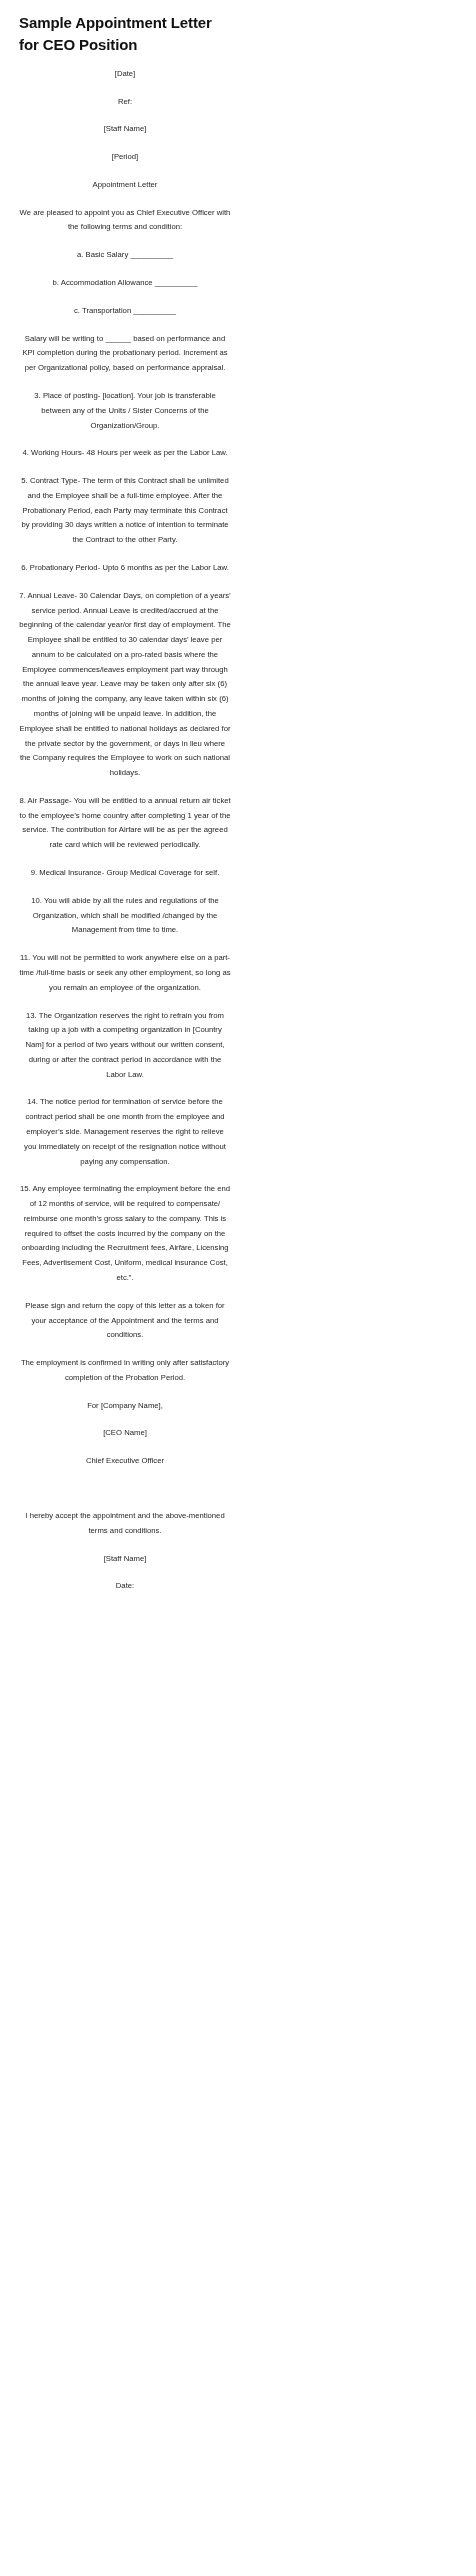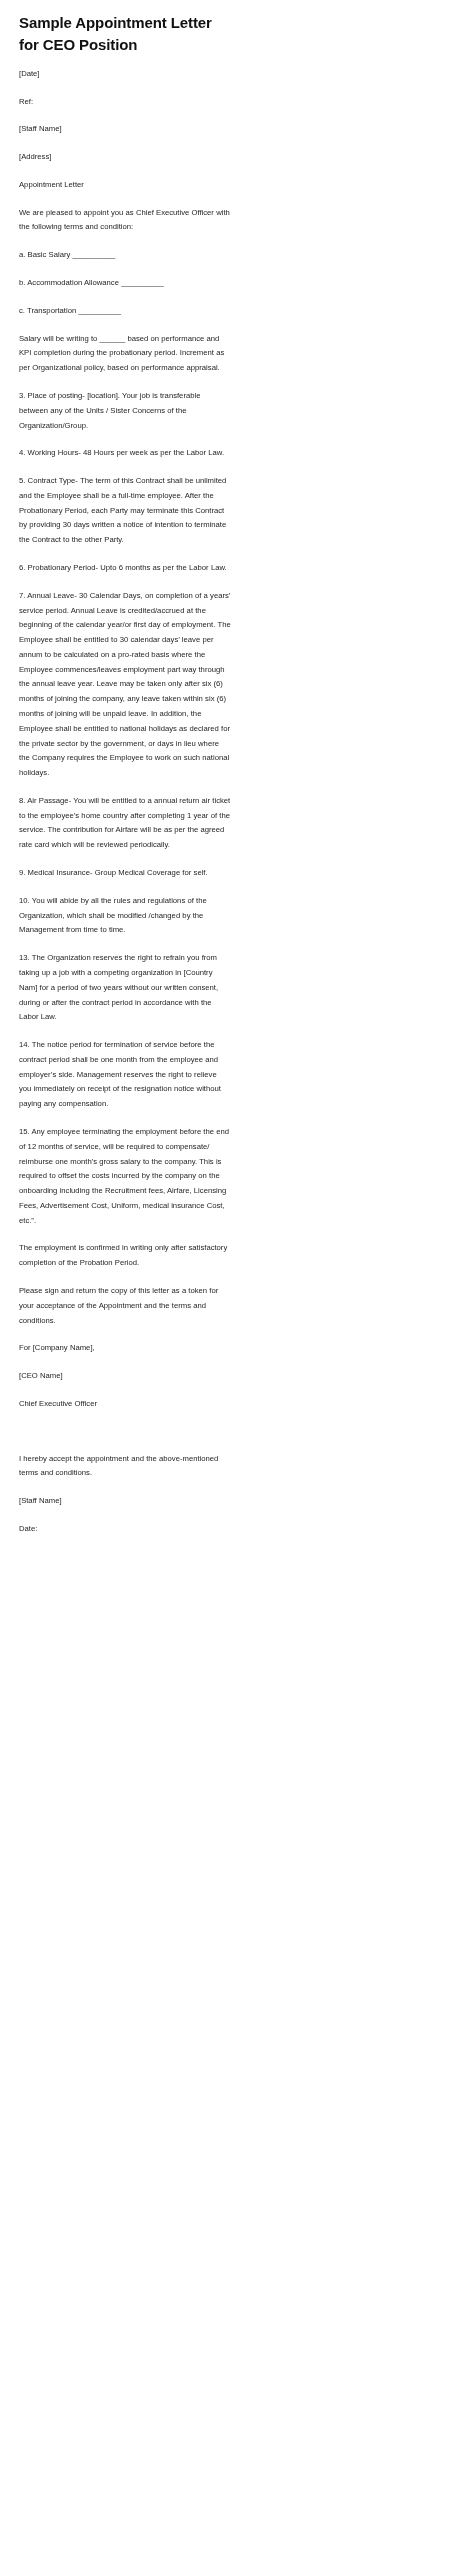--- a/index.html
+++ b/index.html
@@ -34,21 +34,21 @@
     letter-spacing: -0.1px;
     margin: 0 0 11px 0;
     padding: 0;
   }
   .para {
     font-size: 7.7px;
     line-height: 1.92;
     color: #1f1f1f;
     margin: 0 0 13px 0;
     padding: 0;
-    text-align: left;
+    text-align: center;
     word-spacing: 0.1px;
     letter-spacing: -0.01px;
   }
   .spacer-xl {
     height: 27px;
   }
   .para:last-child {
     margin-bottom: 4px;
   }
 </style>
@@ -56,43 +56,44 @@
 <body>
 
 <div class="page">
   <div class="doc">
 
     <h1 class="doc-title">Sample Appointment Letter for CEO Position</h1>
 
     <p class="para">[Date]</p>
     <p class="para">Ref:</p>
     <p class="para">[Staff Name]</p>
-    <p class="para">[Address]</p>
+    <p class="para">[Period]</p>
     <p class="para">Appointment Letter</p>
     <p class="para">We are pleased to appoint you as Chief Executive Officer with the following terms and condition:</p>
 
     <p class="para">a. Basic Salary __________</p>
     <p class="para">b. Accommodation Allowance __________</p>
     <p class="para">c. Transportation __________</p>
     <p class="para">Salary will be writing to ______ based on performance and KPI completion during the probationary period. Increment as per Organizational policy, based on performance appraisal.</p>
 
     <p class="para">3. Place of posting- [location]. Your job is transferable between any of the Units / Sister Concerns of the Organization/Group.</p>
     <p class="para">4. Working Hours- 48 Hours per week as per the Labor Law.</p>
     <p class="para">5. Contract Type- The term of this Contract shall be unlimited and the Employee shall be a full-time employee. After the Probationary Period, each Party may terminate this Contract by providing 30 days written a notice of intention to terminate the Contract to the other Party.</p>
     <p class="para">6. Probationary Period- Upto 6 months as per the Labor Law.</p>
     <p class="para">7. Annual Leave- 30 Calendar Days, on completion of a years’ service period. Annual Leave is credited/accrued at the beginning of the calendar year/or first day of employment. The Employee shall be entitled to 30 calendar days’ leave per annum to be calculated on a pro-rated basis where the Employee commences/leaves employment part way through the annual leave year. Leave may be taken only after six (6) months of joining the company, any leave taken within six (6) months of joining will be unpaid leave. In addition, the Employee shall be entitled to national holidays as declared for the private sector by the government, or days in lieu where the Company requires the Employee to work on such national holidays.</p>
     <p class="para">8. Air Passage- You will be entitled to a annual return air ticket to the employee’s home country after completing 1 year of the service. The contribution for Airfare will be as per the agreed rate card which will be reviewed periodically.</p>
     <p class="para">9. Medical Insurance- Group Medical Coverage for self.</p>
     <p class="para">10. You will abide by all the rules and regulations of the Organization, which shall be modified /changed by the Management from time to time.</p>
+    <p class="para">11. You will not be permitted to work anywhere else on a part-time /full-time basis or seek any other employment, so long as you remain an employee of the organization.</p>
     <p class="para">13. The Organization reserves the right to refrain you from taking up a job with a competing organization in [Country Nam] for a period of two years without our written consent, during or after the contract period in accordance with the Labor Law.</p>
     <p class="para">14. The notice period for termination of service before the contract period shall be one month from the employee and employer’s side. Management reserves the right to relieve you immediately on receipt of the resignation notice without paying any compensation.</p>
     <p class="para">15. Any employee terminating the employment before the end of 12 months of service, will be required to compensate/ reimburse one month’s gross salary to the company. This is required to offset the costs incurred by the company on the onboarding including the Recruitment fees, Airfare, Licensing Fees, Advertisement Cost, Uniform, medical insurance Cost, etc.”.</p>
 
+    <p class="para">Please sign and return the copy of this letter as a token for your acceptance of the Appointment and the terms and conditions.</p>
     <p class="para">The employment is confirmed in writing only after satisfactory completion of the Probation Period.</p>
-    <p class="para">Please sign and return the copy of this letter as a token for your acceptance of the Appointment and the terms and conditions.</p>
 
     <p class="para">For [Company Name],</p>
     <p class="para">[CEO Name]</p>
     <p class="para">Chief Executive Officer</p>
 
     <div class="spacer-xl"></div>
 
     <p class="para">I hereby accept the appointment and the above-mentioned terms and conditions.</p>
     <p class="para">[Staff Name]</p>
     <p class="para">Date:</p>

